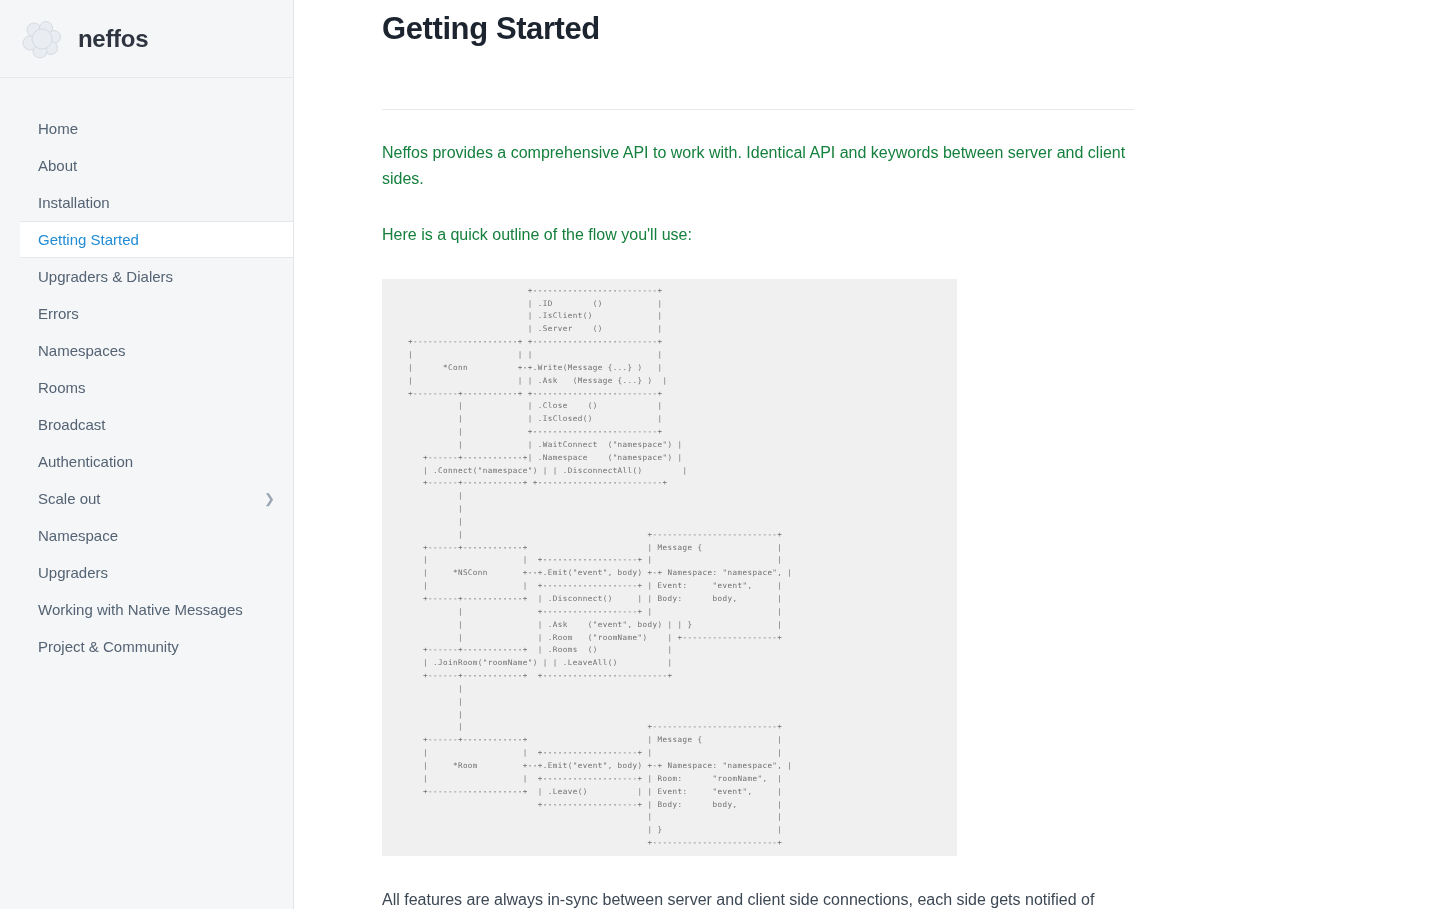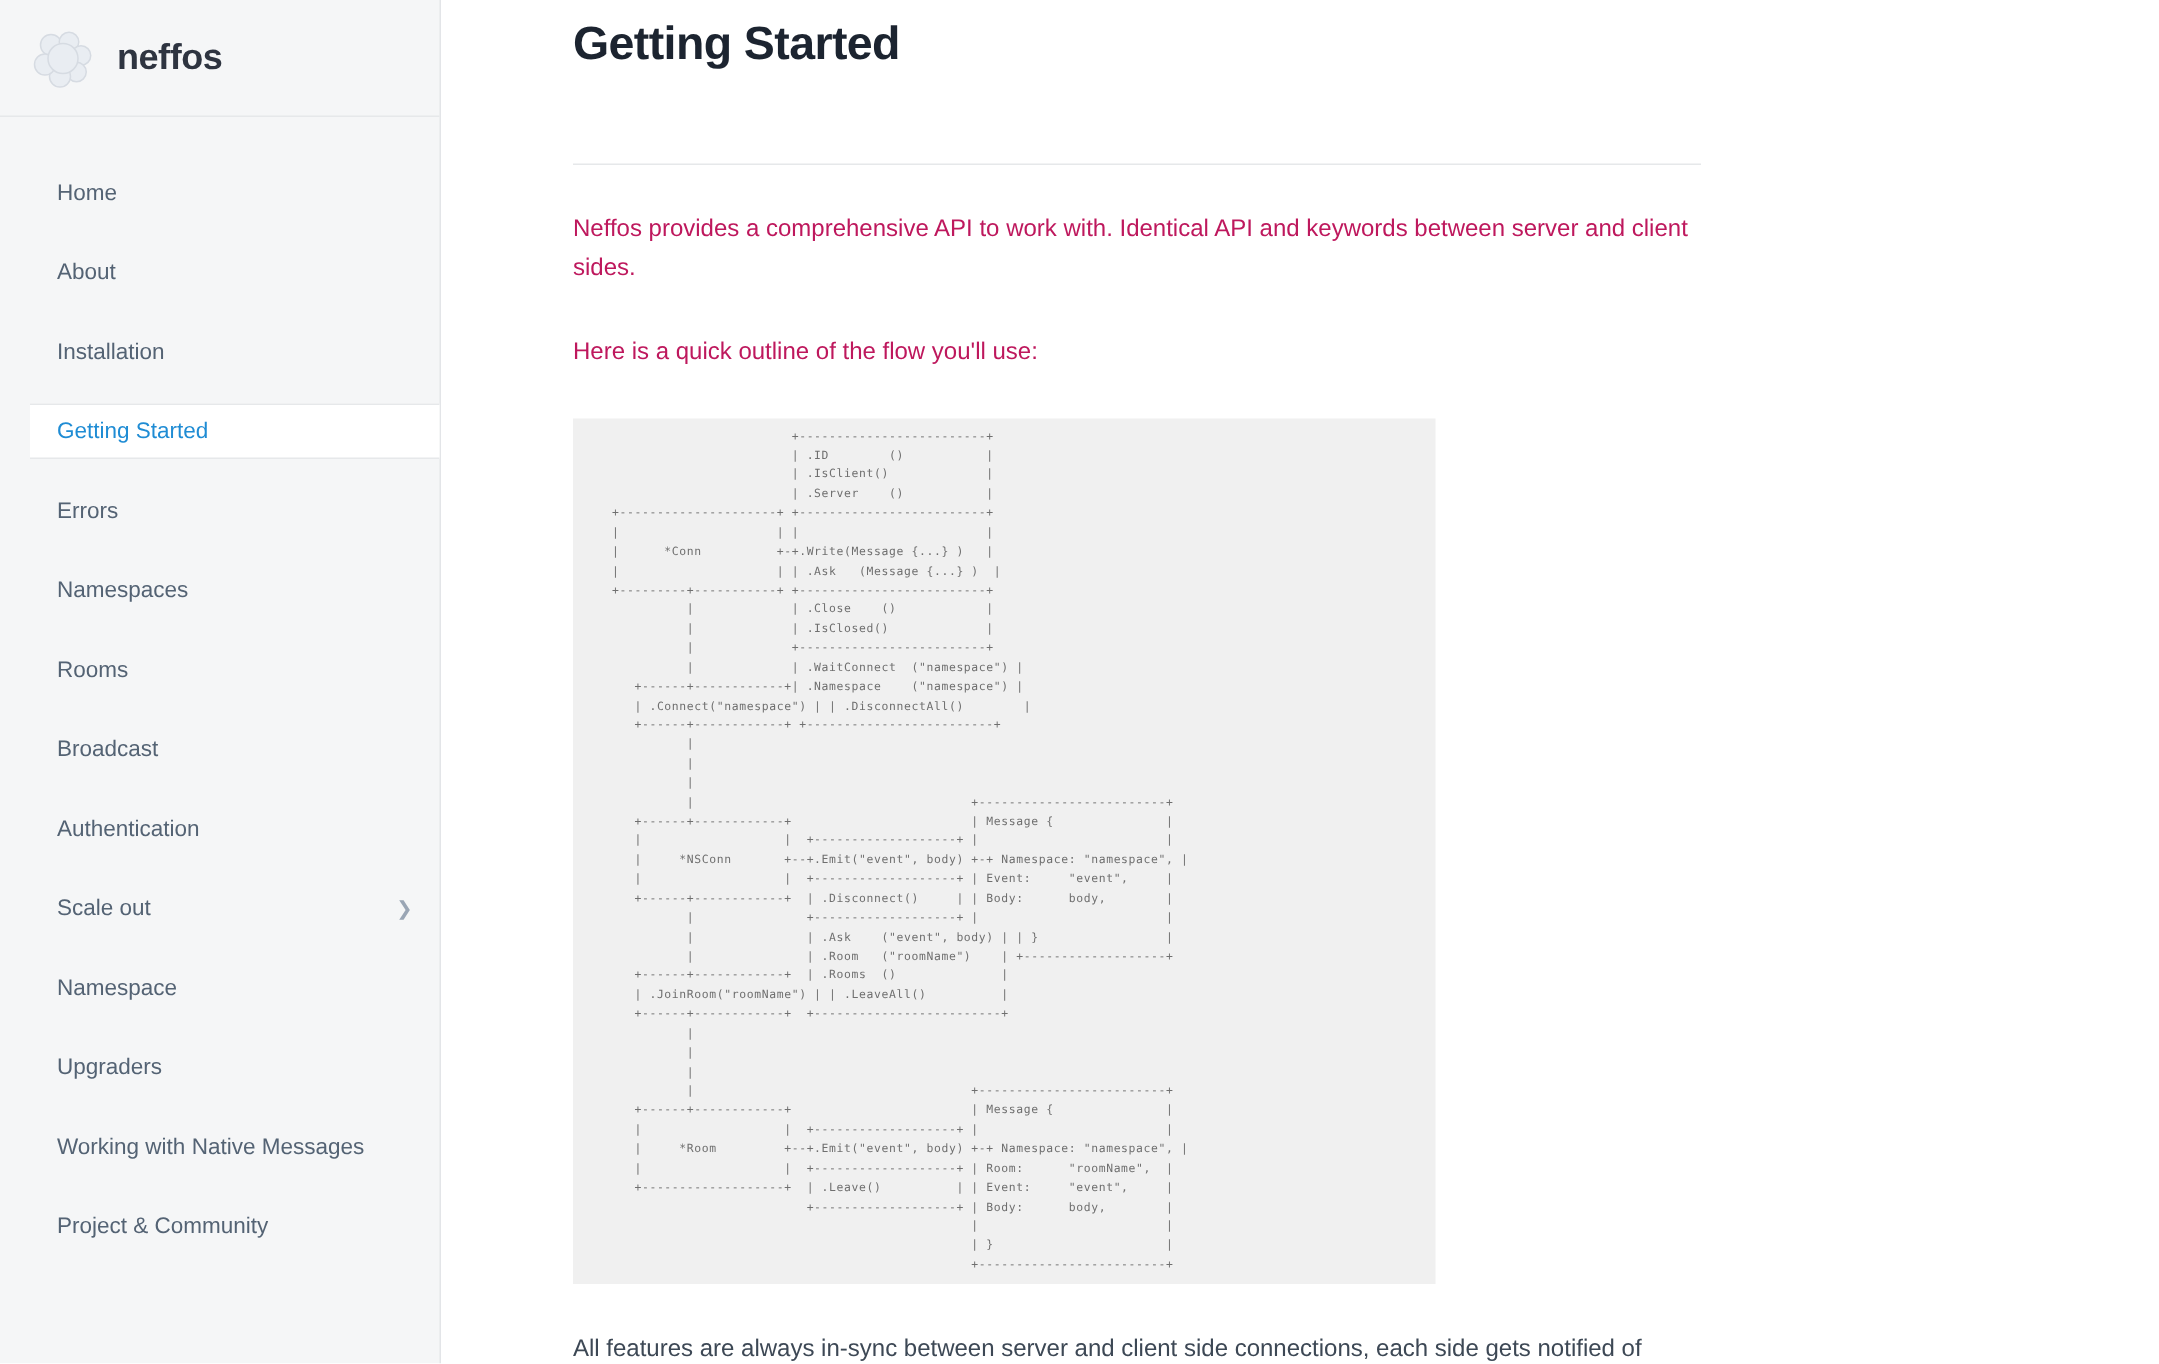--- a/index.html
+++ b/index.html
@@ -42,21 +42,21 @@
     display: flex;
     align-items: center;
     justify-content: space-between;
     height: 37px;
     padding: 0 18px 0 38px;
     font-size: 15px;
     color: #546374;
     cursor: pointer;
     margin-bottom: 0px;
   }
-  .nav-list { display: flex; flex-direction: column; gap: 16px; }
+  .nav-list { display: flex; flex-direction: column; gap: 0px; }
   .nav-item .lbl { line-height: 37px; }
   .nav-item.active {
     background: #ffffff;
     border-top: 1px solid #e6e8ea;
     border-bottom: 1px solid #e6e8ea;
     color: #1f8cd4;
     font-weight: normal;
     margin-left: 20px;
     padding-left: 18px;
     border-left: none;
@@ -83,21 +83,21 @@
   }
   .rule {
     height: 1px;
     background: #e6e8ea;
     margin: 60px 0 0 0;
     width: 752px;
   }
   p.para {
     font-size: 16px;
     line-height: 26px;
-    color: #be185d;
+    color: #15803d;
     margin: 30px 0 0 0;
   }
   .diagram-wrap {
     margin-top: 31px;
     width: 575px;
     background: #f0f0f0;
     padding: 6px 0 6px 0;
   }
   pre.ascii {
     margin: 0;
@@ -144,20 +144,23 @@
             <span class="lbl">Home</span>
           </div>
           <div class="nav-item">
             <span class="lbl">About</span>
           </div>
           <div class="nav-item">
             <span class="lbl">Installation</span>
           </div>
           <div class="nav-item active">
             <span class="lbl">Getting Started</span>
+          </div>
+          <div class="nav-item">
+            <span class="lbl">Upgraders &amp; Dialers</span>
           </div>
           <div class="nav-item">
             <span class="lbl">Errors</span>
           </div>
           <div class="nav-item">
             <span class="lbl">Namespaces</span>
           </div>
           <div class="nav-item">
             <span class="lbl">Rooms</span>
           </div>

